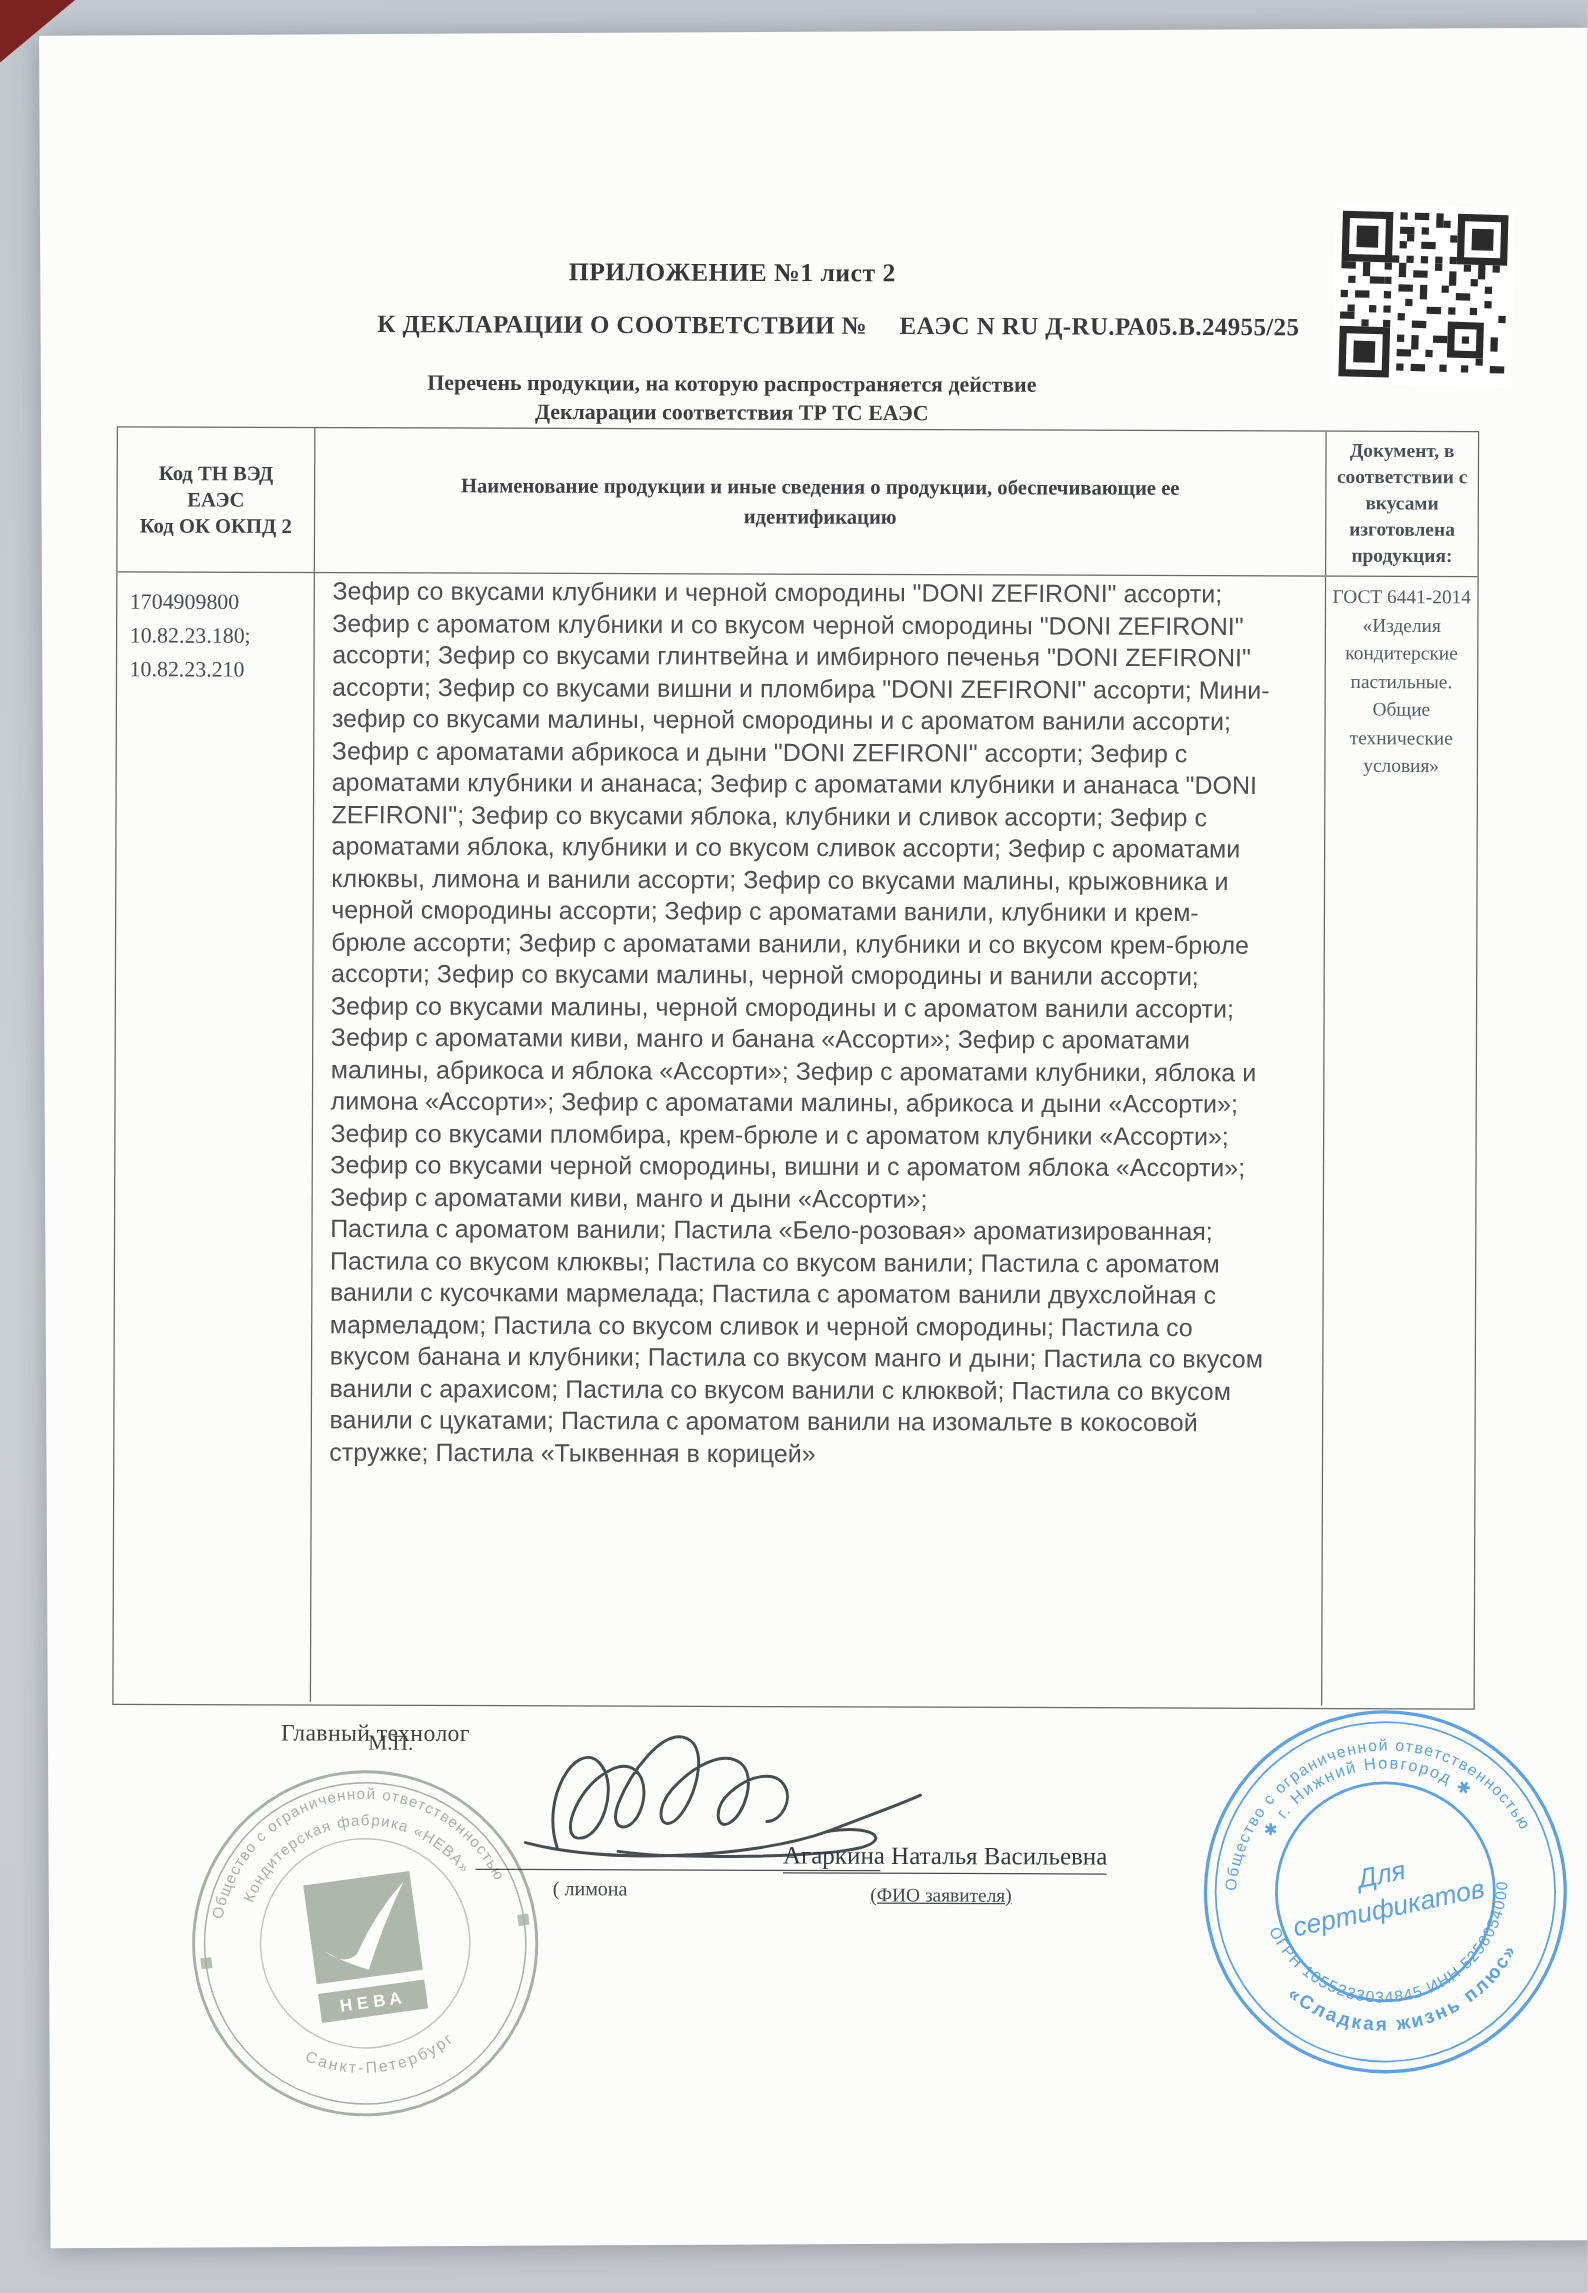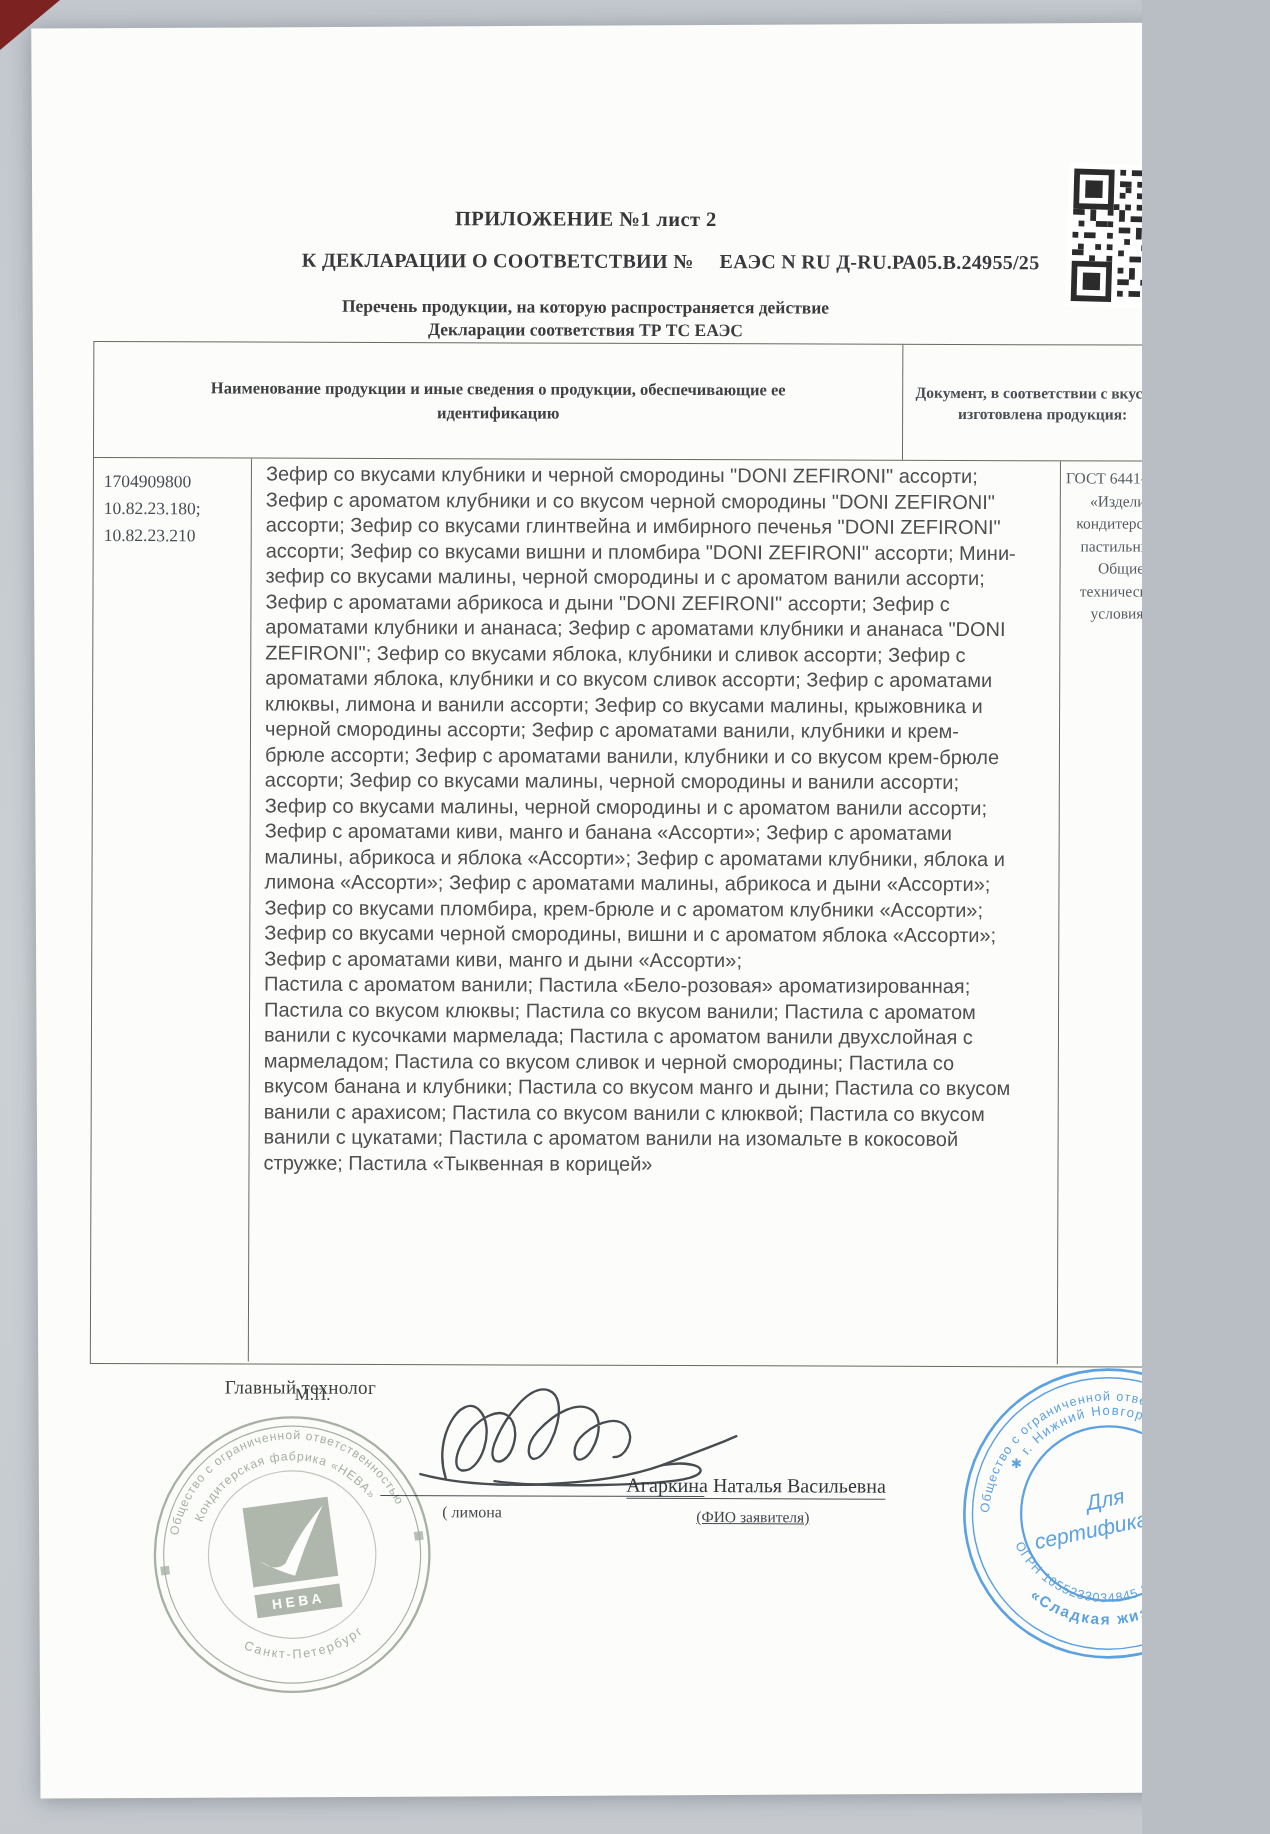--- a/index.html
+++ b/index.html
@@ -1,16 +1,16 @@
 <!DOCTYPE html>
 <html><head>
 <meta charset="utf-8">
 <style>
   html,body{margin:0;padding:0;background:#b9bec4;}
-  .stage{position:relative;width:1142px;height:1834px;overflow:hidden;
+  .stage{position:relative;width:1270px;height:1834px;overflow:hidden;
          background:linear-gradient(180deg,#c3c8ce 0%,#cbd0d4 55%,#c6cacf 100%);
          font-family:"Liberation Serif", serif;}
   .corner-red{position:absolute;left:0;top:0;width:60px;height:50px;
               background:#7c2220;clip-path:polygon(0 0,100% 0,0 100%);z-index:5;}
   .paper{position:absolute;left:34px;top:26px;width:1244px;height:1770px;
          background:#fcfcfa;box-shadow:0 2px 22px rgba(40,50,60,.35);
          transform:rotate(-0.3deg);transform-origin:40% 30%;z-index:2;}
   .sheet{position:absolute;inset:0;transform:rotate(0.5deg);transform-origin:560px 260px;}
 
   .h-title{position:absolute;left:0;top:182px;width:1106px;text-align:center;
@@ -158,20 +158,23 @@
             <rect x="66" y="132" width="12" height="6"></rect>
             <rect x="90" y="132" width="6" height="6"></rect>
             <rect x="108" y="132" width="6" height="6"></rect>
             <rect x="120" y="126" width="6" height="6"></rect>
             <rect x="132" y="132" width="12" height="6"></rect>
         </g>
       </svg>
 
       <div class="tbl">
         <div class="trow thead">
+          <div class="cell c1 hc hc1">Код ТН ВЭД
+ЕАЭС
+Код ОК ОКПД 2</div>
           <div class="cell c2 hc hc2">Наименование продукции и иные сведения о продукции, обеспечивающие ее идентификацию</div>
           <div class="cell c3 hc hc3">Документ, в соответствии с вкусами изготовлена продукция:</div>
         </div>
         <div class="trow tbody">
           <div class="cell c1 codes">1704909800
 10.82.23.180;
 10.82.23.210</div>
           <div class="cell c2 products">
             <div>Зефир со вкусами клубники и черной смородины "DONI ZEFIRONI" ассорти; Зефир с ароматом клубники и со вкусом черной смородины "DONI ZEFIRONI" ассорти; Зефир со вкусами глинтвейна и имбирного печенья "DONI ZEFIRONI" ассорти; Зефир со вкусами вишни и пломбира "DONI ZEFIRONI" ассорти; Мини-зефир со вкусами малины, черной смородины и с ароматом ванили ассорти; Зефир с ароматами абрикоса и дыни "DONI ZEFIRONI" ассорти; Зефир с ароматами клубники и ананаса; Зефир с ароматами клубники и ананаса "DONI ZEFIRONI"; Зефир со вкусами яблока, клубники и сливок ассорти; Зефир с ароматами яблока, клубники и со вкусом сливок ассорти; Зефир с ароматами клюквы, лимона и ванили ассорти; Зефир со вкусами малины, крыжовника и черной смородины ассорти; Зефир с ароматами ванили, клубники и крем-брюле ассорти; Зефир с ароматами ванили, клубники и со вкусом крем-брюле ассорти; Зефир со вкусами малины, черной смородины и ванили ассорти; Зефир со вкусами малины, черной смородины и с ароматом ванили ассорти; Зефир с ароматами киви, манго и банана «Ассорти»; Зефир с ароматами малины, абрикоса и яблока «Ассорти»; Зефир с ароматами клубники, яблока и лимона «Ассорти»; Зефир с ароматами малины, абрикоса и дыни «Ассорти»;  Зефир со вкусами пломбира, крем-брюле и с ароматом клубники «Ассорти»; Зефир со вкусами черной смородины, вишни и с ароматом яблока «Ассорти»; Зефир с ароматами киви, манго и дыни «Ассорти»;</div>
             <div>Пастила с ароматом ванили; Пастила «Бело-розовая» ароматизированная; Пастила со вкусом клюквы; Пастила со вкусом ванили; Пастила с ароматом ванили с кусочками мармелада; Пастила с ароматом ванили двухслойная с мармеладом; Пастила со вкусом сливок и черной смородины; Пастила со вкусом банана и клубники; Пастила со вкусом манго и дыни; Пастила со вкусом ванили с арахисом; Пастила со вкусом ванили с клюквой; Пастила со вкусом ванили с цукатами; Пастила с ароматом ванили на изомальте в кокосовой стружке; Пастила «Тыквенная в корицей»</div>

